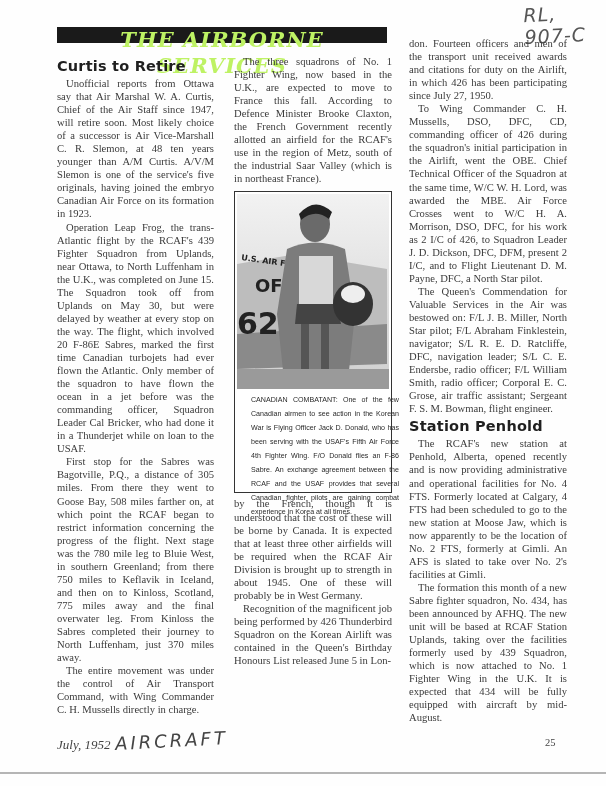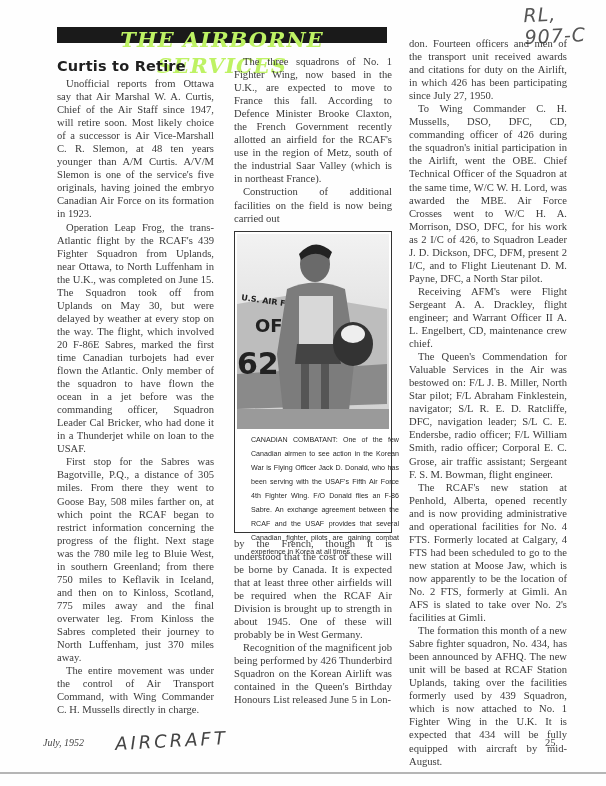--- a/index.html
+++ b/index.html
@@ -17,21 +17,21 @@
   .col2 { left:234px; top:55px; width:158px; }
   .col3 { left:409px; top:16px; width:158px; }
   .col p { margin:0; text-indent:9px; }
   .col p.noindent { text-indent:0; }
   .col h2 { margin:3px 0 2px 0; font-family:"DejaVu Sans", sans-serif; font-weight:bold;
             font-size:14.5px; line-height:17px; color:#1f1f1f; text-align:left; letter-spacing:0.2px; }
   .photo-box { position:relative; width:158px; height:302px; border:1.3px solid #333; margin:6px 0 4px 0; box-sizing:border-box; background:#fff; }
   .photo { position:absolute; left:2px; top:2px; width:152px; height:195px; overflow:hidden; background:#e8e8e8; }
   .caption { position:absolute; left:4px; top:201px; width:148px; font-family:Liberation Sans, sans-serif;
              font-size:7.1px; line-height:14px; color:#2a2a2a; text-align:justify;margin-left:12px; }
-  .footer-date { position:absolute; left:43px; top:737px; font-style:italic; font-size:10px; color:#444; }
+  .footer-date { position:absolute; left:57px; top:737px; font-style:italic; font-size:13px; color:#444; }
   .footer-hand { position:absolute; left:115px; top:730px; font-family:"DejaVu Sans", sans-serif; font-style:italic;
                  font-size:18px; letter-spacing:3px; color:#444; transform:rotate(-3deg); }
   .footer-page { position:absolute; left:545px; top:737px; font-size:10.5px; color:#444;text-align:center; }
 </style>
 </head>
 <body>
 
 <div class="page">
 
   <div class="handnote">RL, 907-C</div>
@@ -42,21 +42,20 @@
     <h2>Curtis to Retire</h2>
     <p>Unofficial reports from Ottawa say that Air Marshal W. A. Curtis, Chief of the Air Staff since 1947, will retire soon. Most likely choice of a successor is Air Vice-Marshall C. R. Slemon, at 48 ten years younger than A/M Curtis. A/V/M Slemon is one of the service's five originals, having joined the embryo Canadian Air Force on its formation in 1923.</p>
     <p>Operation Leap Frog, the trans-Atlantic flight by the RCAF's 439 Fighter Squadron from Uplands, near Ottawa, to North Luffenham in the U.K., was completed on June 15. The Squadron took off from Uplands on May 30, but were delayed by weather at every stop on the way. The flight, which involved 20 F-86E Sabres, marked the first time Canadian turbojets had ever flown the Atlantic. Only member of the squadron to have flown the ocean in a jet before was the commanding officer, Squadron Leader Cal Bricker, who had done it in a Thunderjet while on loan to the USAF.</p>
     <p>First stop for the Sabres was Bagotville, P.Q., a distance of 305 miles. From there they went to Goose Bay, 508 miles farther on, at which point the RCAF began to restrict information concerning the progress of the flight. Next stage was the 780 mile leg to Bluie West, in southern Greenland; from there 750 miles to Keflavik in Iceland, and then on to Kinloss, Scotland, 775 miles away and the final overwater leg. From Kinloss the Sabres completed their journey to North Luffenham, just 370 miles away.</p>
     <p>The entire movement was under the control of Air Transport Command, with Wing Commander C. H. Mussells directly in charge.</p>
 
   </div>
 
   <div class="col col2">
     <p>The three squadrons of No. 1 Fighter Wing, now based in the U.K., are expected to move to France this fall. According to Defence Minister Brooke Claxton, the French Government recently allotted an airfield for the RCAF's use in the region of Metz, south of the industrial Saar Valley (which is in northeast France).</p>
-    <p>Construction of additional facilities on the field is now being carried out</p>
 
     <div class="photo-box">
       <div class="photo" title="Pilot in flight gear standing before a U.S. Air Force jet">
         <svg width="152" height="195" viewBox="0 0 152 195">
           <defs>
             <linearGradient id="sky" x1="0" y1="0" x2="0" y2="1">
               <stop offset="0" stop-color="#f2f2f2"></stop>
               <stop offset="1" stop-color="#cfcfcf"></stop>
             </linearGradient>
           </defs>
@@ -83,22 +82,22 @@
       <div class="caption">CANADIAN COMBATANT: One of the few Canadian airmen to see action in the Korean War is Flying Officer Jack D. Donald, who has been serving with the USAF's Fifth Air Force 4th Fighter Wing. F/O Donald flies an F-86 Sabre. An exchange agreement between the RCAF and the USAF provides that several Canadian fighter pilots are gaining combat experience in Korea at all times.</div>
     </div>
 
     <p class="noindent">by the French, though it is understood that the cost of these will be borne by Canada. It is expected that at least three other airfields will be required when the RCAF Air Division is brought up to strength in about 1945. One of these will probably be in West Germany.</p>
     <p>Recognition of the magnificent job being performed by 426 Thunderbird Squadron on the Korean Airlift was contained in the Queen's Birthday Honours List released June 5 in Lon-</p>
   </div>
 
   <div class="col col3" style="top:37px;">
     <p class="noindent">don. Fourteen officers and men of the transport unit received awards and citations for duty on the Airlift, in which 426 has been participating since July 27, 1950.</p>
     <p>To Wing Commander C. H. Mussells, DSO, DFC, CD, commanding officer of 426 during the squadron's initial participation in the Airlift, went the OBE. Chief Technical Officer of the Squadron at the same time, W/C W. H. Lord, was awarded the MBE. Air Force Crosses went to W/C H. A. Morrison, DSO, DFC, for his work as 2 I/C of 426, to Squadron Leader J. D. Dickson, DFC, DFM, present 2 I/C, and to Flight Lieutenant D. M. Payne, DFC, a North Star pilot.</p>
-    <p>Receiving AFM's were Flight Sergeant A. A. Drackley, flight engineer; and Warrant Officer II A. L. Engelbert, CD, maintenance crew chief.</p>
     <p>The Queen's Commendation for Valuable Services in the Air was bestowed on: F/L J. B. Miller, North Star pilot; F/L Abraham Finklestein, navigator; S/L R. E. D. Ratcliffe, DFC, navigation leader; S/L C. E. Endersbe, radio officer; F/L William Smith, radio officer; Corporal E. C. Grose, air traffic assistant; Sergeant F. S. M. Bowman, flight engineer.</p>
+    <h2>Station Penhold</h2>
     <p>The RCAF's new station at Penhold, Alberta, opened recently and is now providing administrative and operational facilities for No. 4 FTS. Formerly located at Calgary, 4 FTS had been scheduled to go to the new station at Moose Jaw, which is now apparently to be the location of No. 2 FTS, formerly at Gimli. An AFS is slated to take over No. 2's facilities at Gimli.</p>
     <p>The formation this month of a new Sabre fighter squadron, No. 434, has been announced by AFHQ. The new unit will be based at RCAF Station Uplands, taking over the facilities formerly used by 439 Squadron, which is now attached to No. 1 Fighter Wing in the U.K. It is expected that 434 will be fully equipped with aircraft by mid-August.</p>
 
   </div>
 
   <div class="footer-date">July, 1952</div>
   <div class="footer-hand">AIRCRAFT</div>
   <div class="footer-page">25</div>
 
   <div class="bottom-rule"></div>

